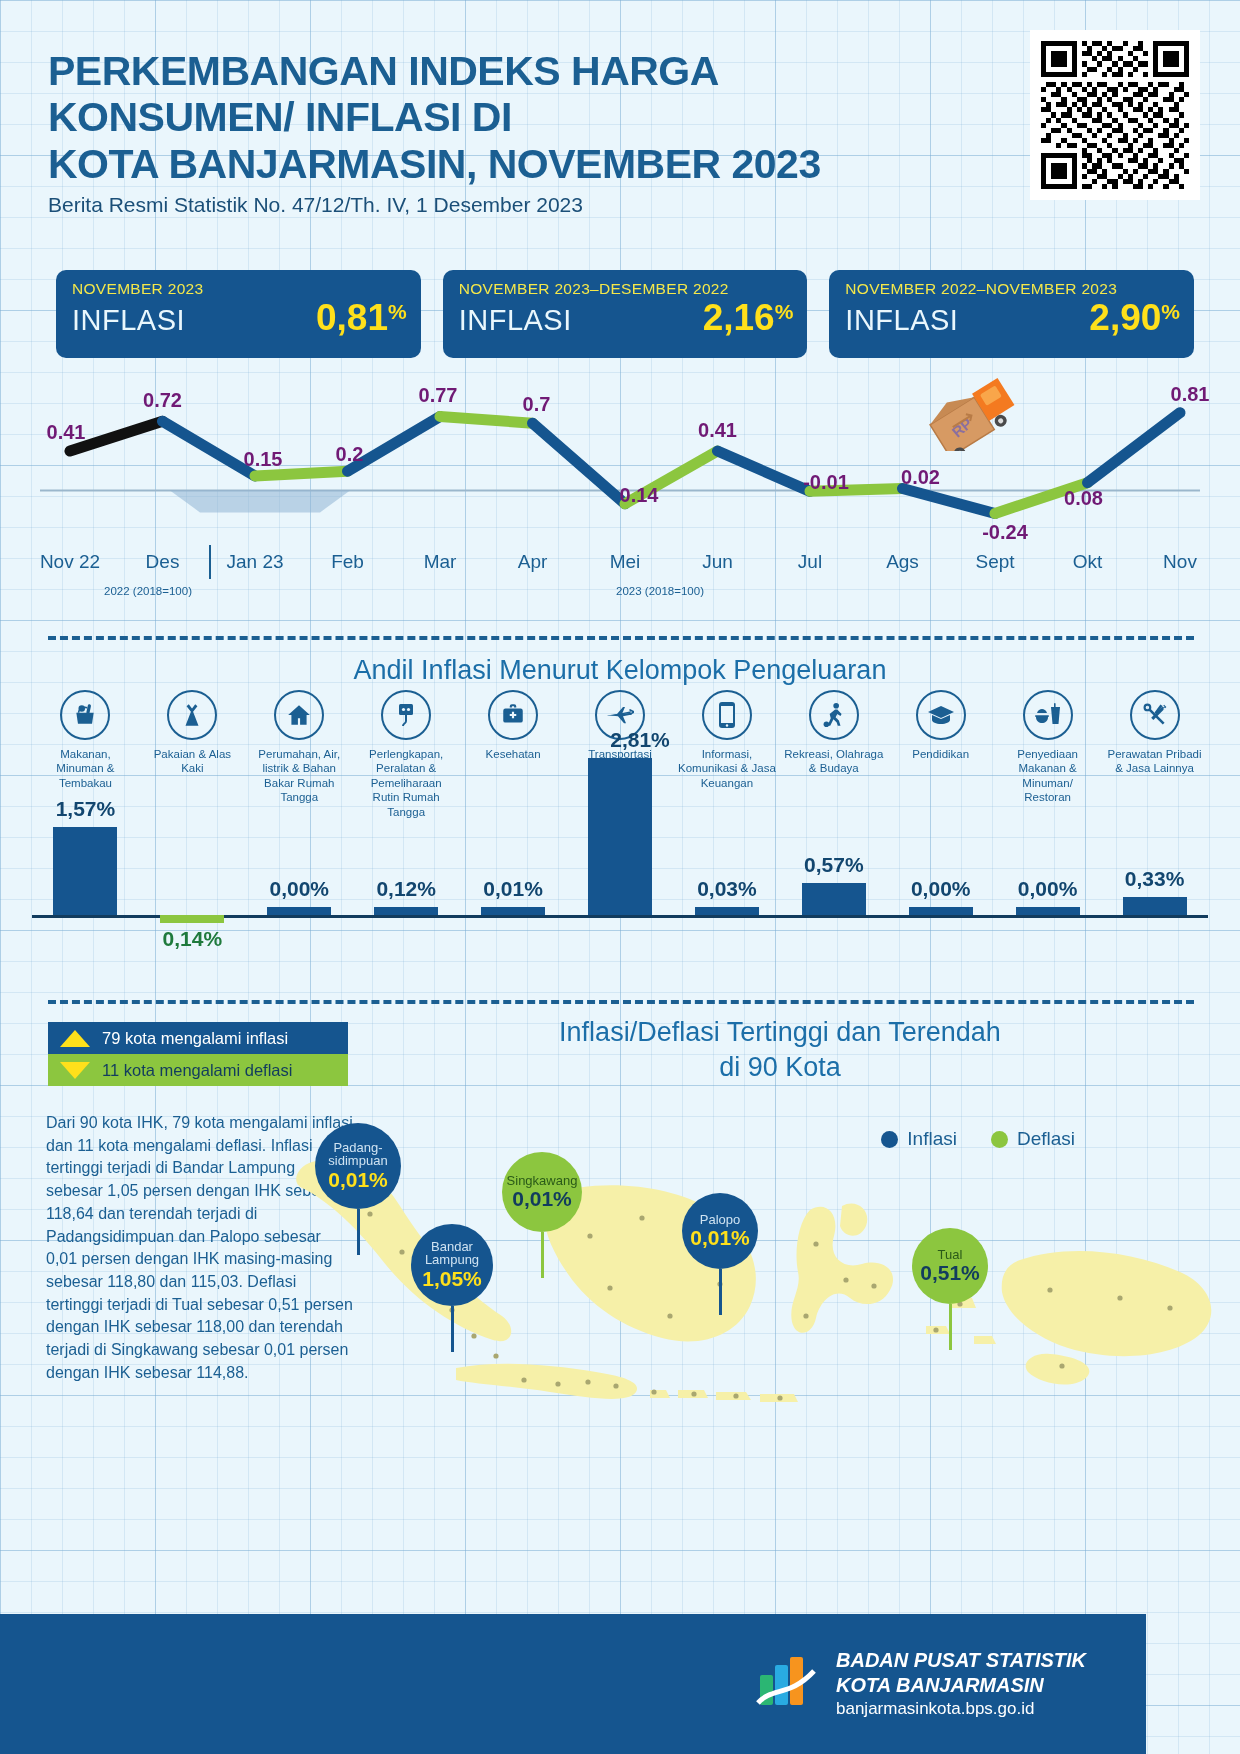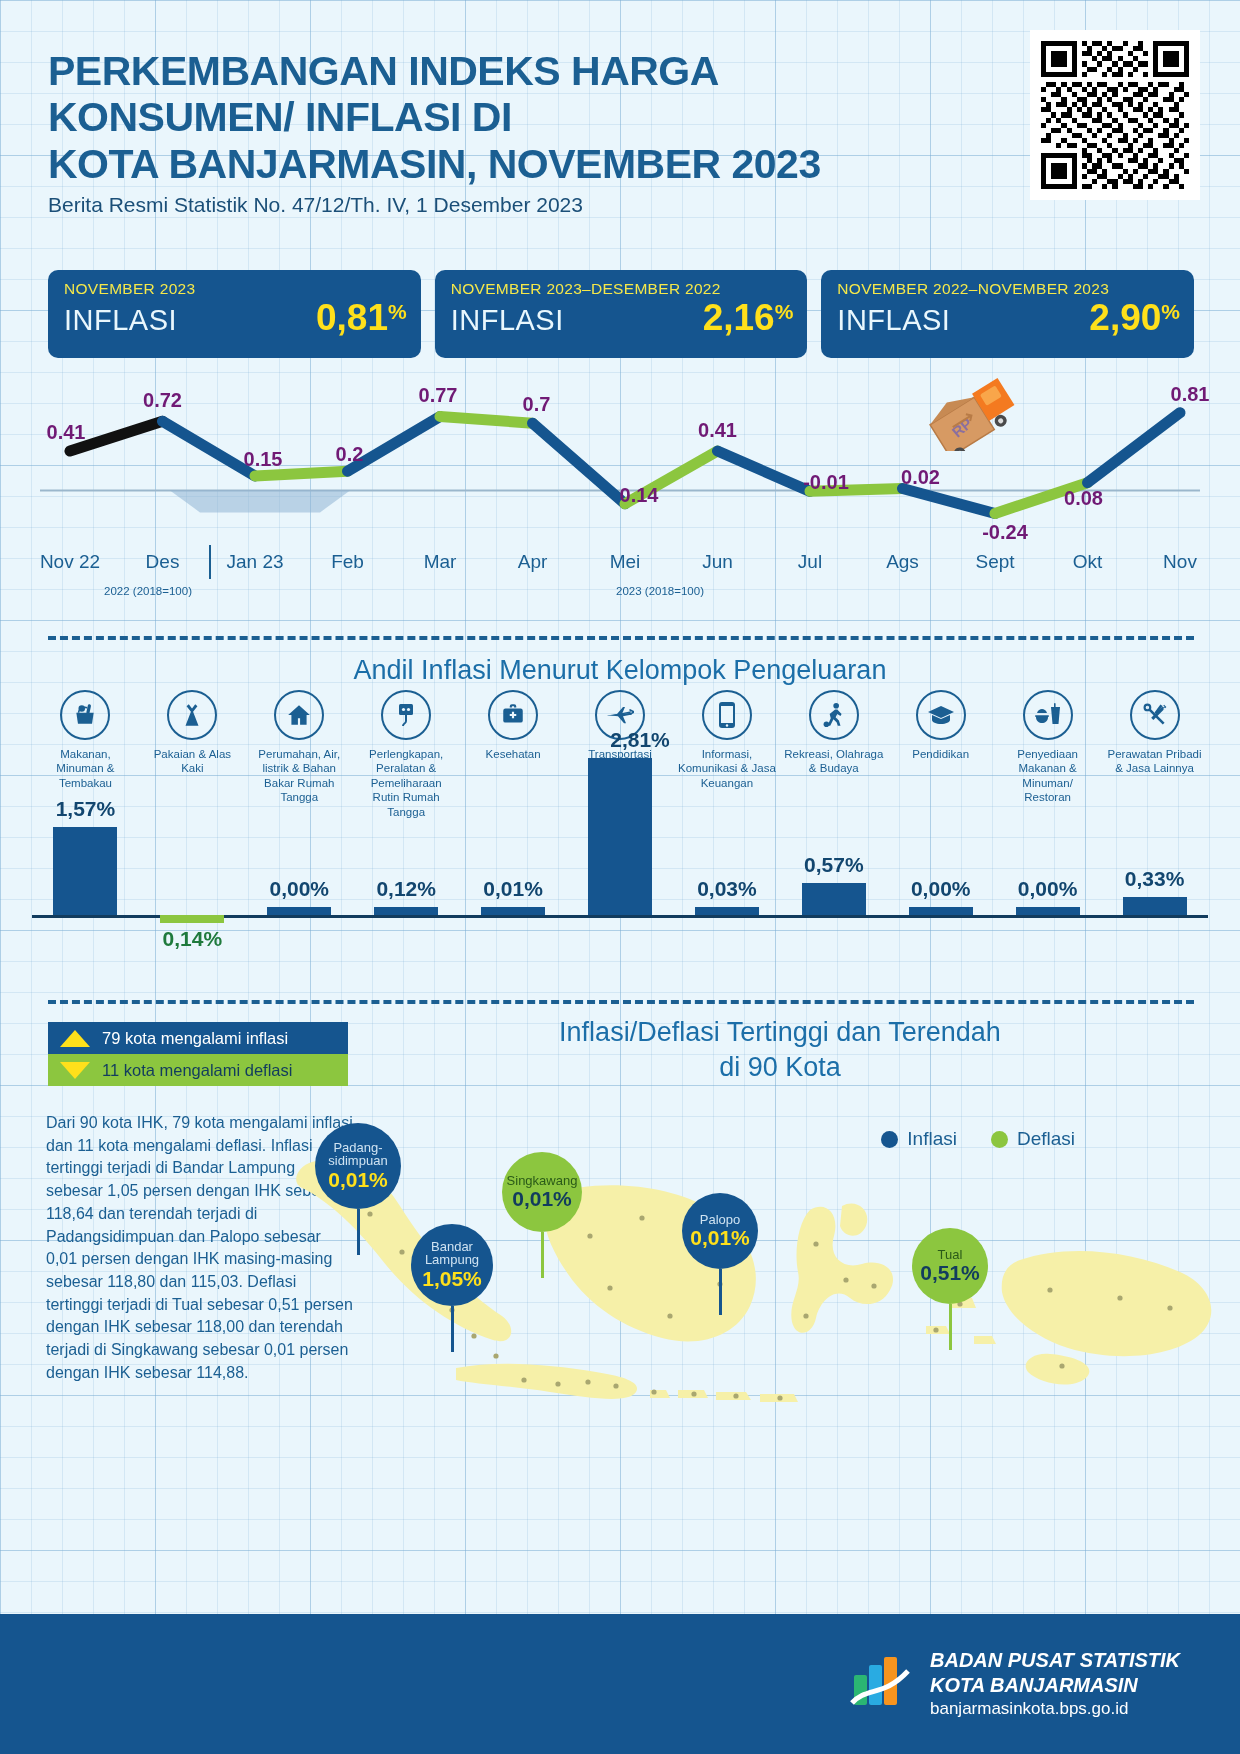--- a/index.html
+++ b/index.html
@@ -40,21 +40,21 @@
     width: 170px; height: 170px; background: #fff;
     padding: 11px;
   }
   .qr svg { display: block; }
 
   
   .boxrow { position: absolute; left: 48px; top: 270px; width: 1146px; height: 88px;
             display: flex; gap: 14px; }
   .ibox {
     flex: 1; background: #15558f; border-radius: 10px;
-    padding: 10px 14px 8px 16px; position: relative; color: #f5e84a;
+    padding: 10px 14px 8px 16px; position: relative; color: #f5e84a; margin-left: 8px;
   }
   .ibox .period { font-size: 15.5px; letter-spacing: .3px; color: #f5e84a; }
   .ibox .row2 { display: flex; align-items: baseline; justify-content: space-between;
                 margin-top: 1px; }
   .ibox .word { font-size: 29px; color: #e9f7fd; letter-spacing: .5px; }
   .ibox .valwrap { display:flex; align-items: flex-start; }
   .ibox .val { font-size: 37px; font-weight: bold; color: #ffe01b; line-height: 1; }
   .ibox .pct { font-size: 21px; font-weight: bold; color: #ffe01b; margin-top: 1px; }
 
   
@@ -124,21 +124,21 @@
   .pin { position: absolute; transform: translate(-50%, -100%); }
   .pin .bub {
     border-radius: 50%; display: flex; flex-direction: column;
     align-items: center; justify-content: center; text-align: center;
   }
   .pin .nm { font-size: 13px; line-height: 1.06; }
   .pin .vl { font-size: 21px; font-weight: bold; line-height: 1.1; }
   .pin .stem { width: 3px; margin: 0 auto; }
 
   
-  .footer { position: absolute; left: 0; bottom: 0; width: 1240px; height: 140px;
+  .footer { position: absolute; left: 0; bottom: 0; width: 1146px; height: 140px;
             background: #15558f; display: flex; align-items: center;
             justify-content: flex-end; padding-right: 60px; gap: 18px; }
   .footer .ftxt { color: #fff; line-height: 1.25; }
   .footer .f1 { font-size: 20px; font-weight: bold; font-style: italic; }
   .footer .f2 { font-size: 20px; font-weight: bold; font-style: italic; }
   .footer .f3 { font-size: 17px; }
 </style>
 </head>
 <body>
 

